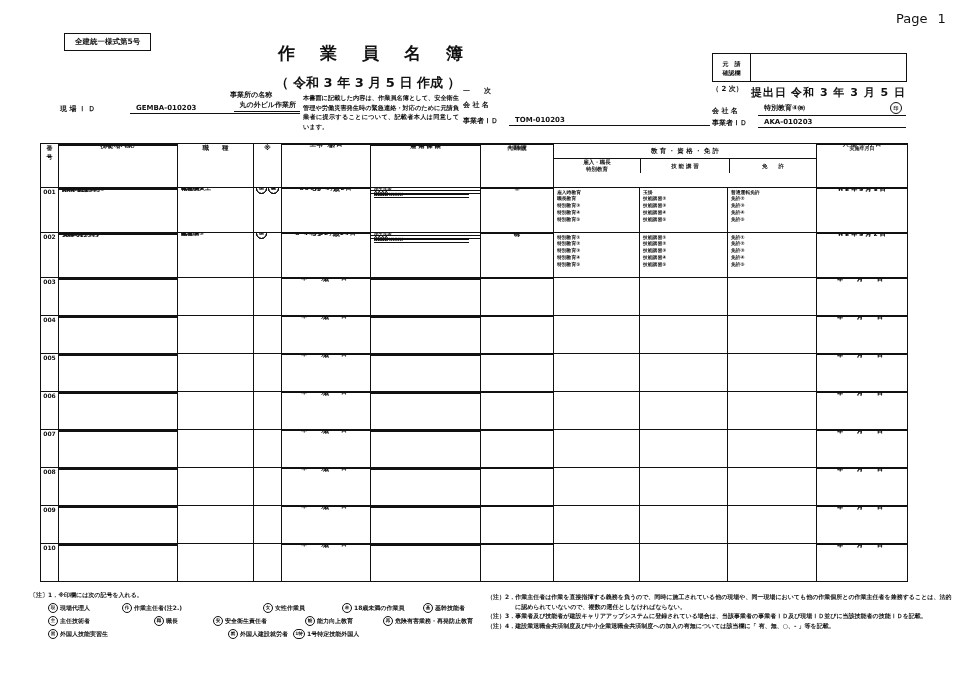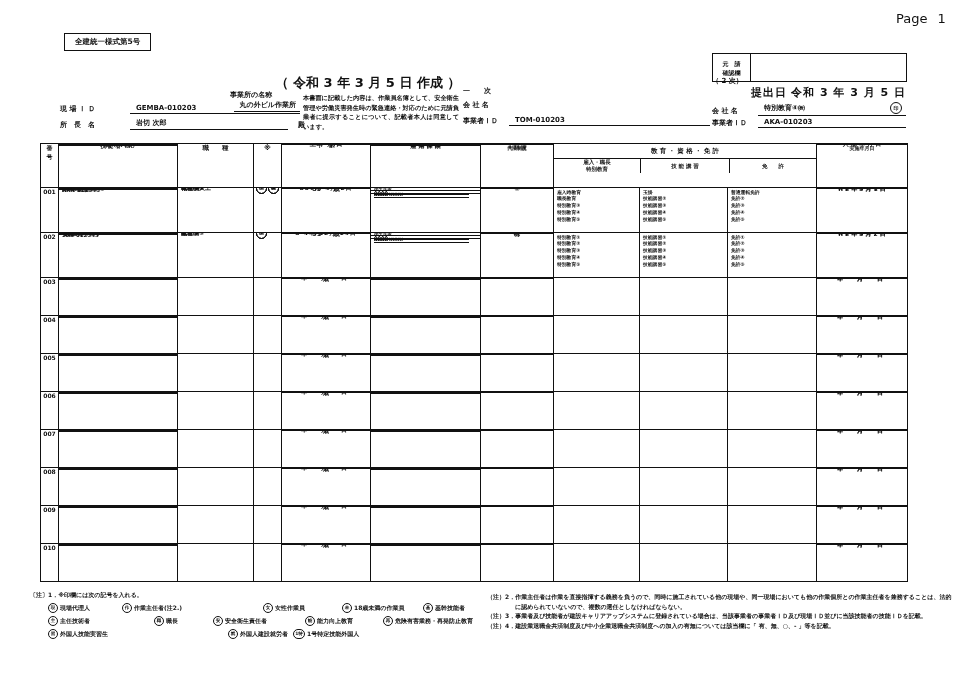--- a/index.html
+++ b/index.html
@@ -66,20 +66,21 @@
 
   <div class="abs pageno">
     <span>Page</span>
     <span>1</span>
   </div>
 
   <div class="abs formbox">
     <span>全建統一様式第5号</span>
   </div>
 
+  <div class="abs title">作業員名簿</div>
   <div class="abs subtitle">（ 令和 3 年 3 月 5 日 作成 ）</div>
 
   <div class="abs checkbox">
     <div class="lbl">
       <span>元　請</span>
       <span>確認欄</span>
     </div>
     <div style="flex:1"></div>
   </div>
 
@@ -89,38 +90,33 @@
   </div>
 
   <div class="frow" style="left:60px;top:90px;width:240px;flex-direction:column;">
     <span class="flab" style="width:70px;">事業所の名称</span>
     <span class="fval" style="flex:1;">丸の外ビル作業所</span>
   </div>
   <div class="frow" style="left:60px;top:104px;width:240px;">
     <span class="flab" style="width:70px;">現 場 Ｉ Ｄ</span>
     <span class="fval" style="flex:1;">GEMBA-010203</span>
   </div>
-  <div class="frow" style="left:60px;top:118px;width:255px;">
-    <span class="flab" style="width:70px;">所　長　名</span>
-    <span class="fval" style="flex:0 0 148px;">岩切 次郎</span>
-    <span style="margin-left:10px;">殿</span>
-  </div>
 
   <div class="abs consent">本書面に記載した内容は、作業員名簿として、安全衛生管理や労働災害発生時の緊急連絡・対応のために元請負業者に提示することについて、記載者本人は同意しています。</div>
 
   <div class="abs" style="left:463px;top:86px;font-size:7px;font-weight:bold;">一　　次</div>
   <div class="frow" style="left:463px;top:100px;width:247px;">
     <span class="flab" style="width:46px;">会 社 名</span>
   </div>
   <div class="frow" style="left:463px;top:116px;width:247px;">
     <span class="flab" style="width:46px;">事業者ＩＤ</span>
     <span class="fval" style="flex:1;">TOM-010203</span>
   </div>
 
-  <div class="abs" style="left:712px;top:76px;font-size:7px;font-weight:bold;">（ 2 次）</div>
+  <div class="abs" style="left:712px;top:84px;font-size:7px;font-weight:bold;">（ 2 次）</div>
   <div class="frow" style="left:712px;top:102px;width:194px;">
     <span class="flab" style="width:46px;">会 社 名</span>
     <span class="fval" style="flex:1;">
       <span>特別教育④㈱</span>
       <span class="sealc">印</span>
     </span>
   </div>
   <div class="frow" style="left:712px;top:118px;width:194px;">
     <span class="flab" style="width:46px;">事業者ＩＤ</span>
     <span class="fval" style="flex:1;">AKA-010203</span>

